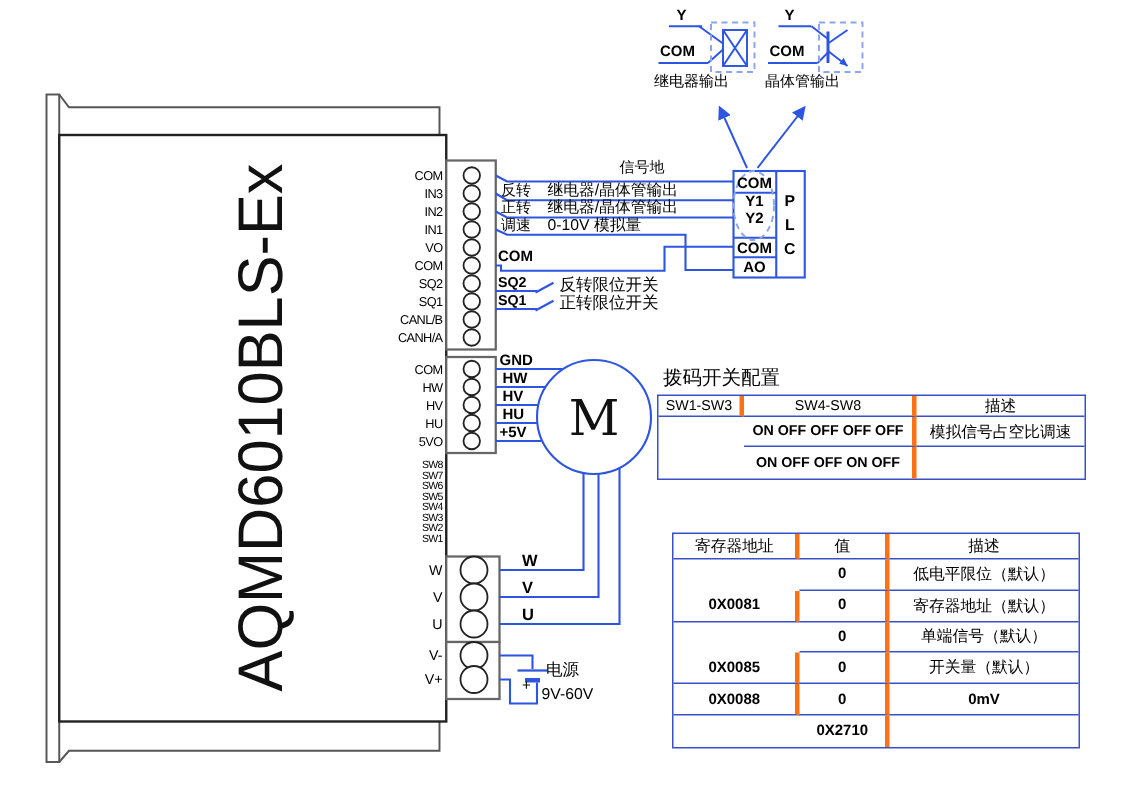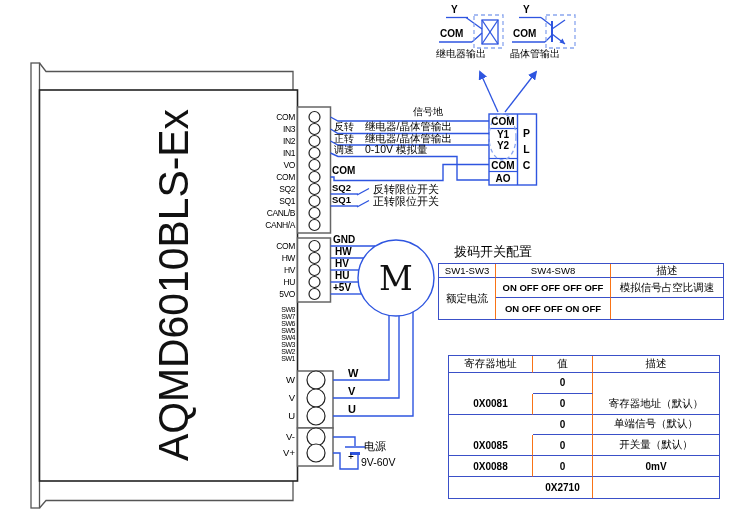--- a/index.html
+++ b/index.html
@@ -2,21 +2,21 @@
 <html><head>
 <meta charset="utf-8">
 <style>
   html,body{margin:0;padding:0;background:#fff;}
   .canvas{position:relative;width:750px;height:527px;background:#fff;overflow:hidden;
           font-family:"Liberation Sans",sans-serif;color:#000;}
   svg{position:absolute;left:0;top:0;font-family:"Liberation Sans",sans-serif;}
   .tblTitle{position:absolute;font-size:13px;color:#000;white-space:nowrap;}
   .tbl{position:absolute;display:grid;border:1px solid #3A50C8;background:#fff;color:#000;}
   .tbl .c{display:flex;align-items:center;justify-content:center;
-          border-right:1px solid #f97316;border-bottom:1px solid #3A50C8;
+          border-right:3px solid #f97316;border-bottom:1px solid #3A50C8;
           white-space:nowrap;overflow:hidden;}
   .c.noR{border-right:none}
   .c.noB{border-bottom:none}
   .dip{left:438px;top:263px;grid-template-columns:57px 115px 112px;grid-template-rows:14px 20px 21px;}
   .reg{left:448px;top:355px;grid-template-columns:84px 60px 126px;grid-template-rows:17px repeat(6,20.8px);}
   .f95{font-size:9.5px}.f10{font-size:10px}.f105{font-size:10.5px}
   .b{font-weight:bold}
 </style>
 </head>
 <body>
@@ -221,38 +221,38 @@
         <text x="348" y="395">V</text>
         <text x="348" y="413">U</text>
       </g>
     </g>
     <text x="348" y="460">+</text>
     <text x="364" y="450" font-size="11">电源</text>
     <text x="361" y="466" font-size="10.5">9V-60V</text>
   </g>
 </svg>
 
-<div class="tblTitle" style="left:454px;top:243px;font-family:Liberation Serif, serif;">拨码开关配置</div>
+<div class="tblTitle" style="left:442px;top:243px;font-family:Liberation Serif, serif;">拨码开关配置</div>
 <div class="tbl dip">
   <div class="c f95" style="grid-area:1/1">SW1-SW3</div>
   <div class="c f95" style="grid-area:1/2">SW4-SW8</div>
   <div class="c f105 noR" style="grid-area:1/3">描述</div>
-  <div class="c f105 noB" style="grid-area:2/1/4/2">额定电流</div>
   <div class="c f95 b" style="grid-area:2/2">ON OFF OFF OFF OFF</div>
   <div class="c f105 noR" style="grid-area:2/3">模拟信号占空比调速</div>
   <div class="c f95 b noB" style="grid-area:3/2">ON OFF OFF ON OFF</div>
 </div>
 
 <div class="tblTitle" style="left:449px;top:341px;margin-top:27px;">寄存器配置</div>
 <div class="tbl reg">
   <div class="c f105" style="grid-area:1/1">寄存器地址</div>
   <div class="c f105" style="grid-area:1/2">值</div>
   <div class="c f105 noR" style="grid-area:1/3">描述</div>
 
   <div class="c f10 b" style="grid-area:2/2">0</div>
+  <div class="c f105 noR" style="grid-area:2/3">低电平限位（默认）</div>
 
   <div class="c f10 b" style="grid-area:3/1">0X0081</div>
   <div class="c f10 b" style="grid-area:3/2">0</div>
   <div class="c f105 noR" style="grid-area:3/3">寄存器地址（默认）</div>
 
   <div class="c f10 b" style="grid-area:4/2">0</div>
   <div class="c f105 noR" style="grid-area:4/3">单端信号（默认）</div>
 
   <div class="c f10 b" style="grid-area:5/1">0X0085</div>
   <div class="c f10 b" style="grid-area:5/2">0</div>

